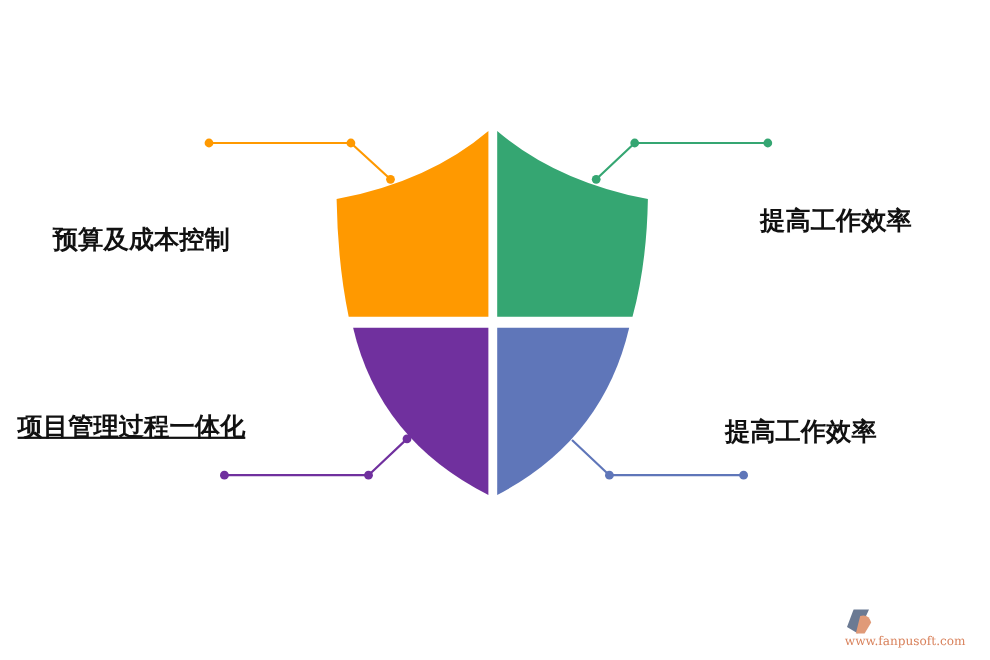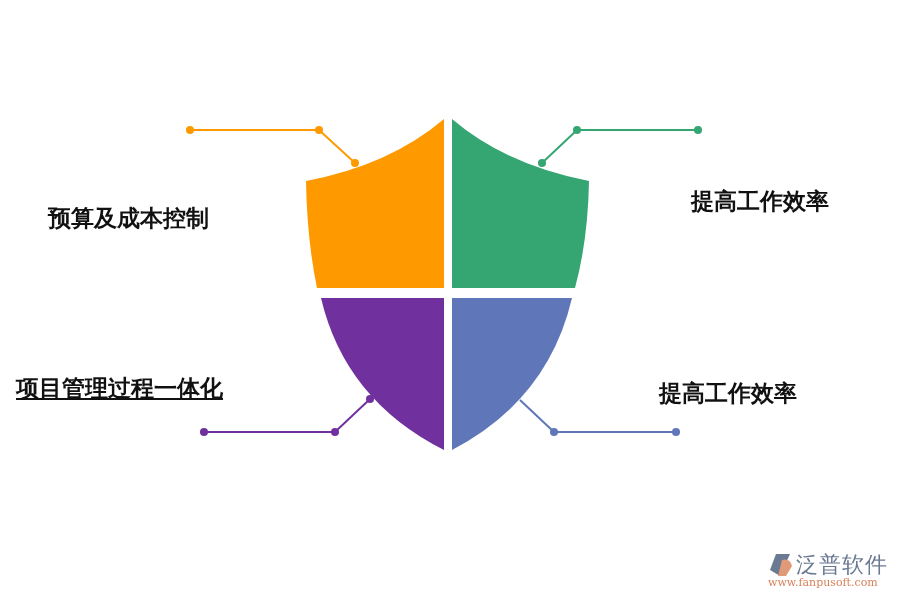--- a/index.html
+++ b/index.html
@@ -58,15 +58,14 @@
 <div class="label" style="left:48px; top:176px;margin-top:28px;">预算及成本控制</div>
 <div class="label" style="left:691px; top:171px;margin-top:16px;">提高工作效率</div>
 <div class="label" style="left:16px; top:374px;text-decoration:underline;">项目管理过程一体化</div>
 <div class="label" style="left:659px; top:379px;">提高工作效率</div>
 
 <div class="logo">
   <svg width="28" height="26" viewBox="0 0 28 26" style="position:absolute; left:2px; top:0px;">
     <polygon points="8,2 22,2 12,24 2,18" fill="#6b7a93"></polygon>
     <path d="M14,8 Q22,6 24,14 L18,24 L10,24 Z" fill="#e09a78"></path>
   </svg>
-  <span class="logo-cn">泛普软件</span>
   <span class="logo-url">www.fanpusoft.com</span>
 </div>
 
 </body></html>

